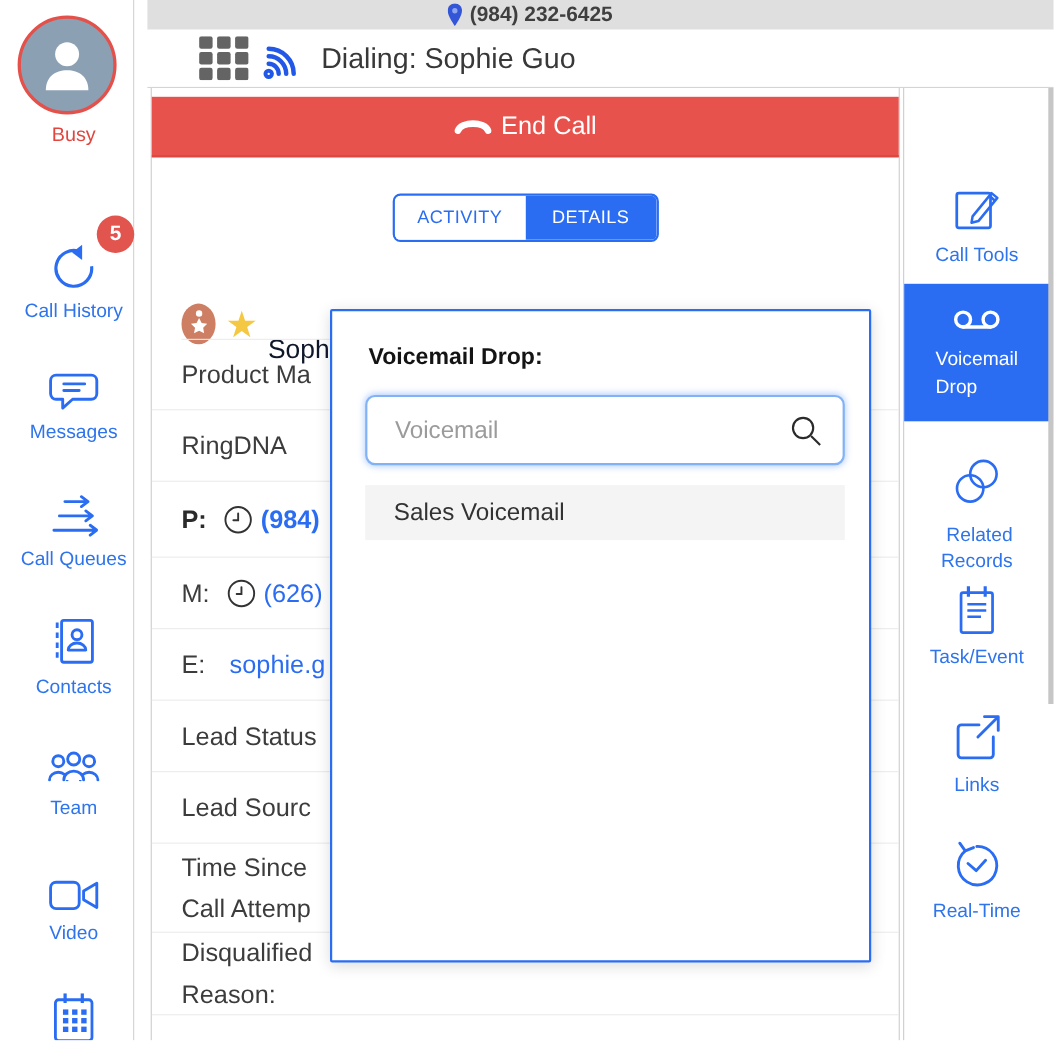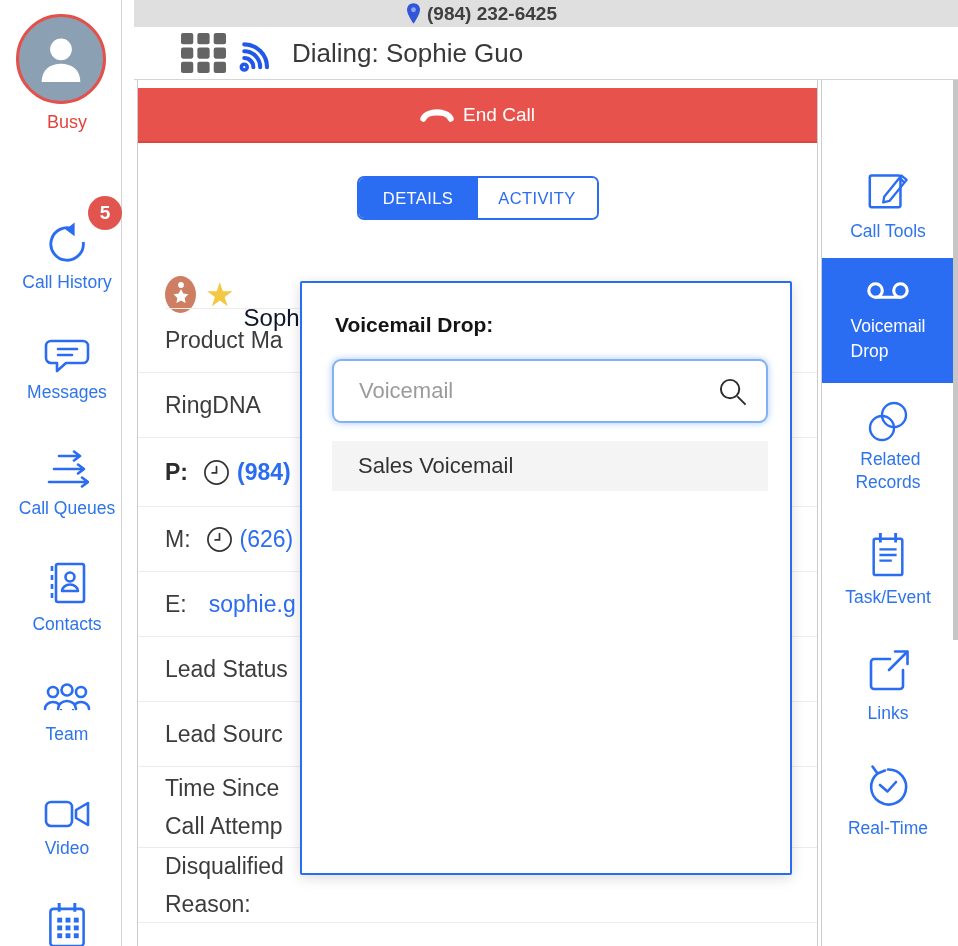--- a/index.html
+++ b/index.html
@@ -18,21 +18,21 @@
 
   
   .topbar { position:absolute; left:134px; top:0; width:824px; height:27px; background:#dfdfdf; display:flex; align-items:center; justify-content:center; }
   .topbar-inner { display:flex; align-items:center; gap:7px; margin-right:128px; }
   .topbar-num { font-size:19px; font-weight:bold; color:#3f3f3f; }
   .header2 { position:absolute; left:134px; top:27px; width:824px; height:53px; background:#fff; border-bottom:1px solid #d4d4d4; display:flex; align-items:center; padding-left:47px; gap:11px; }
   .header2 .title { font-size:26px; color:#383838; margin-left:4px; }
 
   
   .center { position:absolute; left:137px; top:80px; width:681px; height:866px; border-left:1px solid #ccc; border-right:1px solid #ccc; background:#fff; }
-  .endcall { position:absolute; left:0; top:8px; width:100%; height:55px; background:#e8524c; border:none; border-bottom:2px solid #dd4742; color:#fff; display:flex; align-items:center; justify-content:center; gap:9px; font-size:19px; font-family:inherit; cursor:pointer; }
+  .endcall { position:absolute; left:0; top:8px; width:100%; height:55px; background:#e8524c; border:none; border-bottom:2px solid #dd4742; color:#fff; display:flex; align-items:center; justify-content:center; gap:9px; font-size:23px; font-family:inherit; cursor:pointer; }
   .tabs { position:absolute; top:96px; left:50%; transform:translateX(-50%); display:flex; border:2px solid #2a6cf2; border-radius:7px; overflow:hidden; height:44px; background:#fff; }
   .tab { display:flex; align-items:center; justify-content:center; width:119px; font-size:16.5px; letter-spacing:.4px; color:#2a6cf2; background:#fff; cursor:pointer; }
   .tab.active { background:#2a6cf2; color:#fff; }
   .contact-row { position:absolute; top:176px; left:27px; display:flex; align-items:center; gap:9px; }
   .lead-badge { width:31px; height:37px; border-radius:50%; background:#cd7e63; display:flex; align-items:center; justify-content:center; }
   .fav-star { font-size:33px; color:#f4c842; line-height:33px; cursor:pointer; }
   .contact-name { font-size:24px; color:#0f172a; cursor:pointer;margin-top:48px; }
   .contact-divider { position:absolute; top:228px; left:27px; width:626px; height:1px; background:#ececec; }
   .fields { position:absolute; top:229px; left:0; width:100%; }
   .frow { display:flex; align-items:center; padding-left:27px; border-bottom:1px solid #ececec; font-size:23px; color:#3c3c3c; }
@@ -207,22 +207,22 @@
     <button class="endcall">
       <span>
         <svg width="34" height="17" viewBox="0 0 36 18" fill="none" stroke="#fff" stroke-width="6.5" stroke-linecap="round">
             <path d="M3.5 13.5 C7 4.5 29 4.5 32.5 13.5"></path>
           </svg>
       </span>
       <span>End Call</span>
     </button>
 
     <div class="tabs">
+      <div class="tab">ACTIVITY</div>
       <div class="tab active">DETAILS</div>
-      <div class="tab">ACTIVITY</div>
     </div>
 
     <div class="contact-row">
       <span class="lead-badge">
         <svg width="24" height="28" viewBox="0 0 24 28" fill="#fff">
             <circle cx="12" cy="5" r="2.9"></circle>
             <path d="M12 9 l2.3 4.6 5.1 .7 -3.7 3.6 .9 5.1 -4.6 -2.4 -4.6 2.4 .9 -5.1 -3.7 -3.6 5.1 -.7 z"></path>
           </svg>
       </span>
       <span class="fav-star">★</span>
@@ -297,21 +297,21 @@
             <circle cx="34" cy="13" r="6.5"></circle>
             <path d="M10 19.5 H34"></path>
           </svg>
       </span>
       <span class="lbl">
         <span style="display:block">Voicemail</span>
         <span style="display:block">Drop</span>
       </span>
     </div>
 
-    <div class="rnav" style="top:318px; gap:2px">
+    <div class="rnav" style="top:334px; gap:13px">
       <span>
         <svg width="48" height="48" viewBox="0 0 48 48" fill="none" stroke="#2a6cf2" stroke-width="2.4">
             <circle cx="30" cy="17" r="12"></circle>
             <circle cx="18" cy="30" r="12"></circle>
           </svg>
       </span>
       <span class="lbl">
         <span style="display:block">Related</span>
         <span style="display:block">Records</span>
       </span>

